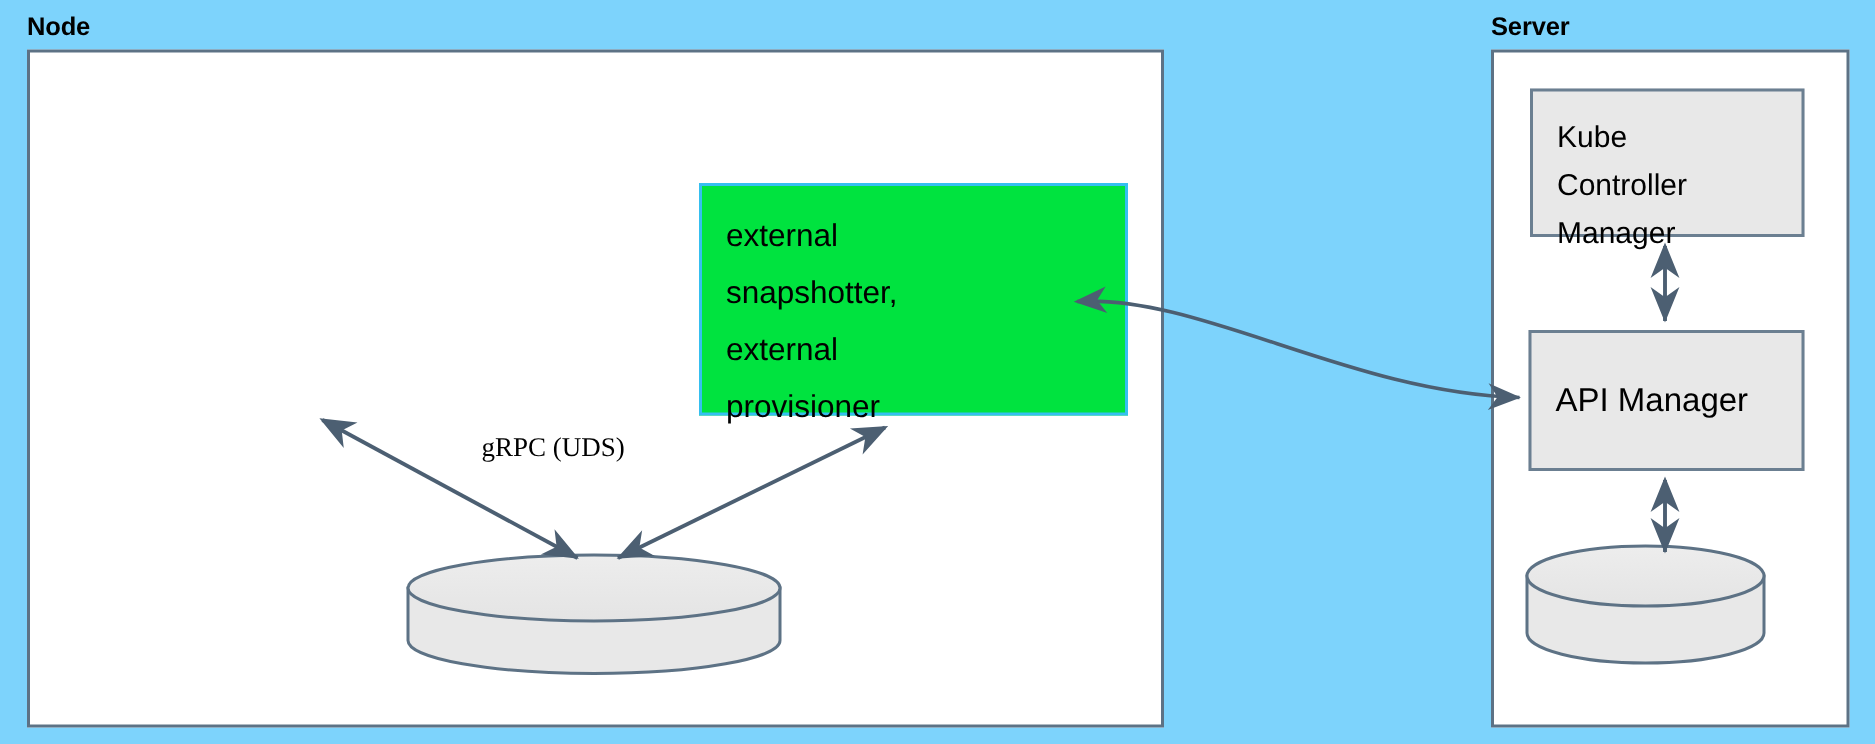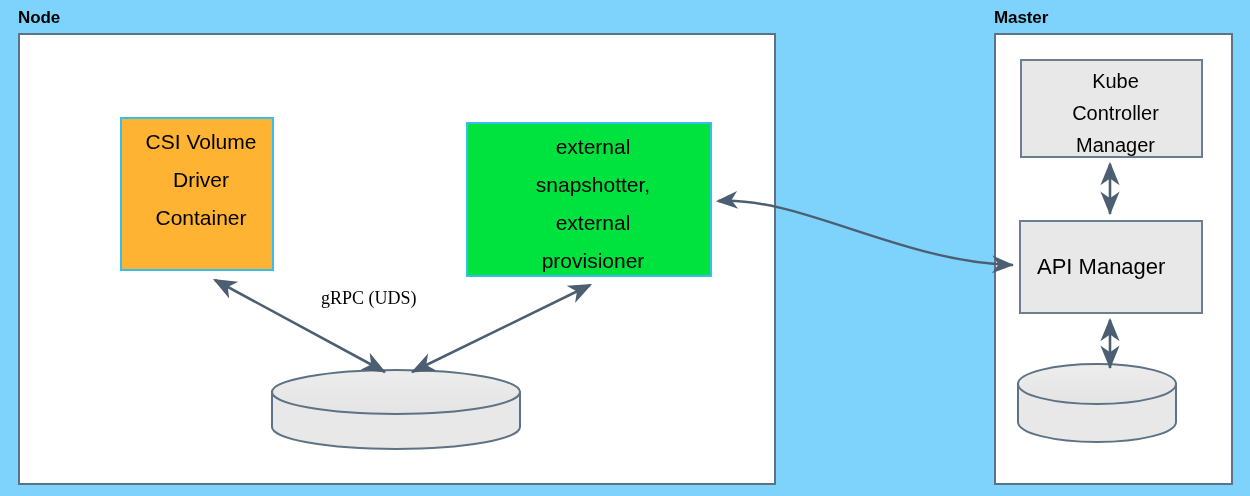--- a/index.html
+++ b/index.html
@@ -72,22 +72,21 @@
     font-size: 21px;
     line-height: 38px;
     color: #000000;
     white-space: pre-line;
   }
   .box-text.single {
     top: 50%;
     transform: translateY(-50%);
   }
   .box-text.top {
-    top: 4px;
-    text-align: center;
+    top: 15px;
   }
   .cyl-label {
     position: absolute;
     left: 0;
     right: 0;
     text-align: center;
     font-size: 17px;
     color: #000000;
     white-space: nowrap;
   }
@@ -98,34 +97,29 @@
     white-space: nowrap;
   }
 </style>
 </head>
 <body>
 
 <div id="canvas">
 
   <div class="zone-label" style="left:18px; top:8px;">Node</div>
 
-  <div class="zone-label" style="left:994px; top:8px;">Master</div>
+  <div class="zone-label" style="left:994px; top:8px;">Server</div>
 
   <div class="zone-box" style="left:18px; top:33px; width:758px; height:452px;"></div>
 
 
   <div class="zone-box" style="left:994px; top:33px; width:239px; height:452px;"></div>
 
-  <div class="node-box-shape orange" style="left:120px; top:117px; width:154px; height:154px;">
-    <div class="box-text top">CSI Volume
-Driver
-Container</div>
-  </div>
 
-  <div class="node-box-shape green" style="left:466px; top:122px; width:246px; height:155px;">
+  <div class="node-box-shape green" style="left:466px; top:122px; width:286px; height:155px;">
     <div class="box-text top">external
 snapshotter,
 external
 provisioner</div>
   </div>
 
   <div class="node-box-shape" style="left:1020px; top:59px; width:183px; height:99px;">
     <div class="box-text top" style="line-height:32px; font-size:20px;">Kube
 Controller
 Manager</div>

